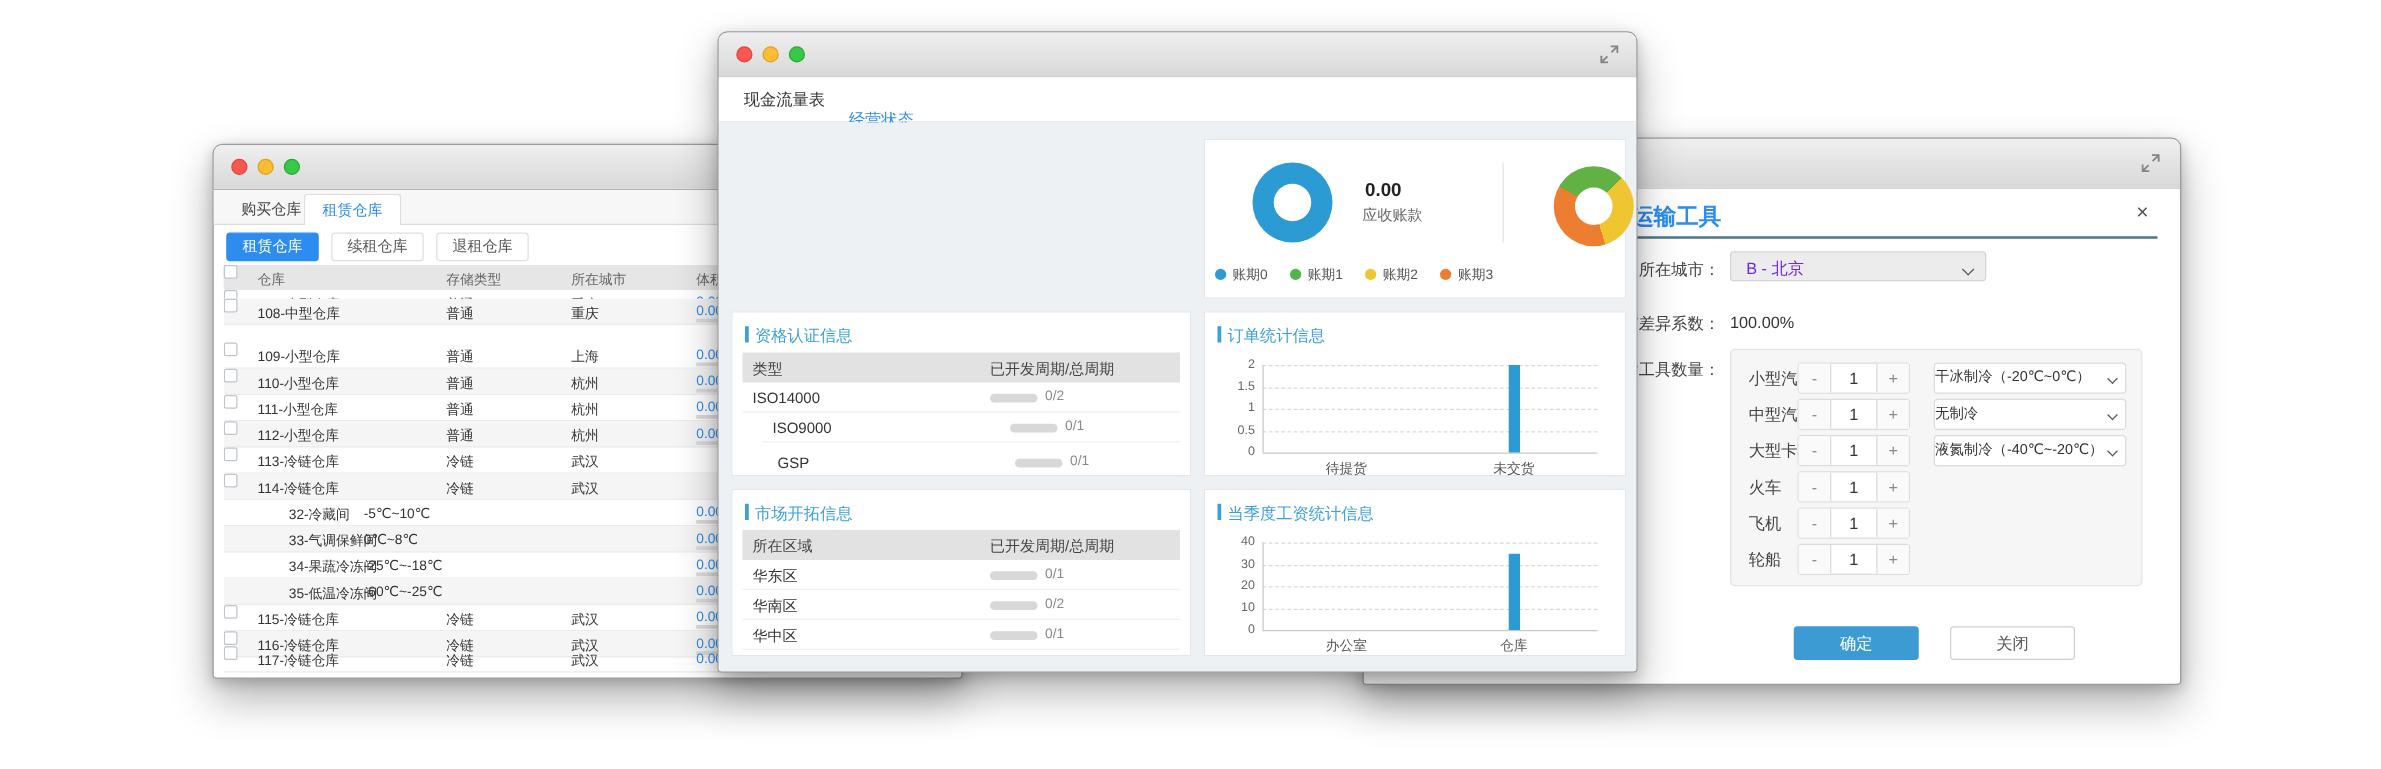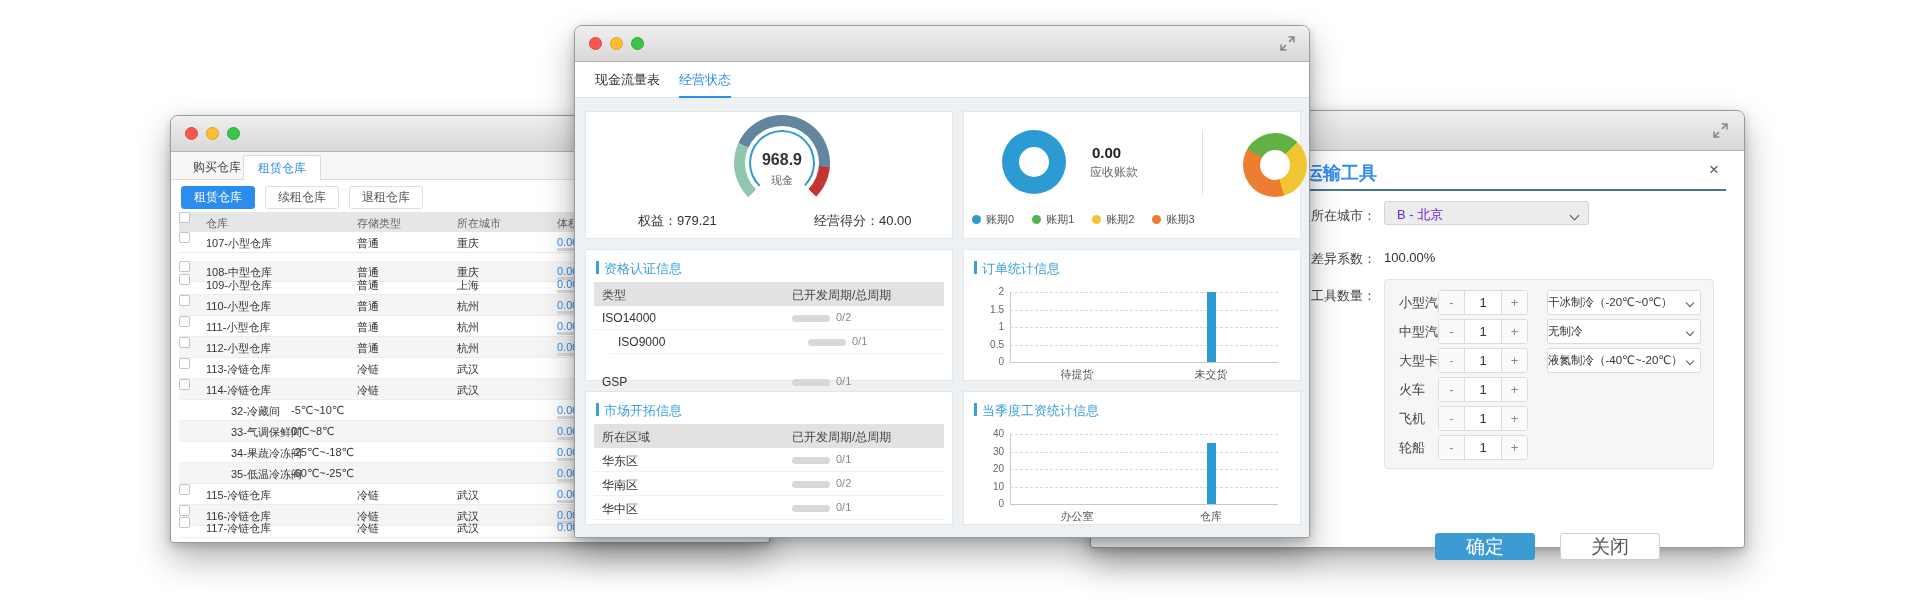--- a/index.html
+++ b/index.html
@@ -109,21 +109,21 @@
   .st-btn { width:26px; text-align:center; line-height:23px; font-size:13px; color:#888;
             background:#fafafa; }
   .st-btn.minus { border-right:1px solid #dcdcdc; }
   .st-btn.plus  { border-left:1px solid #dcdcdc; }
   .st-val { width:36px; text-align:center; line-height:23px; font-size:13px; color:#333; }
   .vdrop { position:absolute; left:162px; top:2px; width:154px; height:25px; background:#fff;
            border:1px solid #dcdcdc; border-radius:3px; font-size:11.5px; color:#333;
            line-height:23px; padding-left:0; white-space:nowrap; overflow:hidden; }
   .vdrop .chev { top:9px; right:7px; width:6px; height:6px; }
   .dlg-btn { position:absolute; width:100px; height:27px; line-height:25px; text-align:center;
-             font-size:19px; border-radius:3px;margin-top:32px; }
+             font-size:13px; border-radius:3px; }
   .dlg-btn.ok { background:#3d9bd4; color:#fff; border:1px solid #3d9bd4; }
   .dlg-btn.cancel { background:#fff; color:#555; border:1px solid #cfcfcf; }
 </style>
 </head>
 <body>
 
 <div id="stage">
 
   <div class="win" id="left-win" style="left:170px; top:115px; width:600px; height:428px; z-index:1;">
     <div class="titlebar" style="height:36px;">
@@ -151,21 +151,21 @@
     </div>
     <div class="lw-rows" id="lw-rows">
         <div class="lt-row" style="top: 0px;">
           <div class="c-check"></div>
           <div class="cell c-name">107-小型仓库</div>
           <div class="cell c-type">普通</div>
           <div class="cell c-city">重庆</div>
           <div class="cell c-vol">0.00</div>
           <div class="c-volbar"></div>
         </div>
-        <div class="lt-row alt" style="top: 29px; text-decoration: underline;">
+        <div class="lt-row alt" style="top: 7px; text-decoration: underline;">
           <div class="c-check"></div>
           <div class="cell c-name">108-中型仓库</div>
           <div class="cell c-type">普通</div>
           <div class="cell c-city">重庆</div>
           <div class="cell c-vol">0.00</div>
           <div class="c-volbar"></div>
         </div>
         <div class="lt-row" style="top: 42px;">
           <div class="c-check"></div>
           <div class="cell c-name">109-小型仓库</div>
@@ -344,41 +344,25 @@
         <div class="light red"></div>
         <div class="light yellow"></div>
         <div class="light green"></div>
       </div>
       <svg class="expand-ic" style="right:14px; top:10px;" viewBox="0 0 14 14">
         <path d="M8 1h5v5 M13 1 8.5 5.5 M6 13H1V8 M1 13l4.5-4.5" stroke="#666" stroke-width="1.4" fill="none"></path>
       </svg>
     </div>
     <div class="cw-tabs">
       <div class="cw-tab" style="left:20px;">现金流量表</div>
-      <div class="cw-tab active" style="left:104px;">经营状态</div>
+      <div class="cw-tab active" style="left:104px;margin-top:16px;">经营状态</div>
     </div>
 
     <div class="cw-content">
 
-      <div class="card" style="left:10px; top:13px; width:368px; height:128px;">
-        <div class="gauge" id="cash-gauge" style="left: 148px; top: 3px; width: 96px; height: 96px; background: conic-gradient(from -135deg, rgb(145, 199, 174) 0deg, rgb(145, 199, 174) 70deg, rgb(99, 134, 158) 70deg, rgb(99, 134, 158) 230deg, rgb(194, 53, 49) 230deg, rgb(194, 53, 49) 270deg, transparent 270deg, transparent 360deg);">
-          <div class="gauge-hole"></div>
-          <div class="gauge-inner" id="gauge-inner" style="background: conic-gradient(from -135deg, rgb(45, 155, 211) 0deg, rgb(45, 155, 211) 270deg, transparent 270deg, transparent 360deg);">
-              <div class="gauge-inner-hole"></div>
-            </div>
-          <div class="gauge-num" style="top:36px;">968.9</div>
-          <div class="gauge-lbl" style="top:58px;">现金</div>
-        </div>
-        <div class="stat" style="left:52px; top:100px;">
-          <span>权益：</span><span>979.21</span>
-        </div>
-        <div class="stat" style="left:228px; top:100px;">
-          <span>经营得分：</span><span>40.00</span>
-        </div>
-      </div>
 
       <div class="card" style="left:388px; top:13px; width:338px; height:128px;">
         <div class="donut" id="receivable-donut" style="left: 38px; top: 18px; width: 64px; height: 64px; background: rgb(45, 155, 211);">
             <div class="donut-hole"></div>
           </div>
         <div class="big-num" style="left:128px; top:32px;">0.00</div>
         <div class="big-lbl" style="left:126px; top:52px;">应收账款</div>
         <div class="vdivider" style="left:238px; top:18px; height:64px;"></div>
         <div class="donut" id="aging-donut" style="left: 279px; top: 21px; width: 64px; height: 64px; background: conic-gradient(from -60deg, rgb(97, 177, 68) 0deg, rgb(97, 177, 68) 104.4deg, rgb(239, 197, 49) 104.4deg, rgb(239, 197, 49) 223.2deg, rgb(237, 125, 49) 223.2deg, rgb(237, 125, 49) 360deg);">
             <div class="donut-hole"></div>
@@ -413,21 +397,21 @@
             <div class="mini-row" style="top: 0px;">
               <div class="cell" style="left: 8px; top: 5px;">ISO14000</div>
               <div class="pill" style="left: 198px;"></div>
               <div class="pill-val" style="left: 242px;">0/2</div>
             </div>
             <div class="mini-row" style="top: 24px; margin-left: 16px;">
               <div class="cell" style="left: 8px; top: 5px;">ISO9000</div>
               <div class="pill" style="left: 198px;"></div>
               <div class="pill-val" style="left: 242px;">0/1</div>
             </div>
-            <div class="mini-row" style="top: 64px;">
+            <div class="mini-row" style="top: 52px; margin-left: 20px;">
               <div class="cell" style="left: 8px; top: 5px;">GSP</div>
               <div class="pill" style="left: 198px;"></div>
               <div class="pill-val" style="left: 242px;">0/1</div>
             </div>
           </div>
       </div>
 
       <div class="card" style="left:388px; top:151px; width:338px; height:132px;">
         <div class="sec-title" style="left:10px; top:10px;">订单统计信息</div>
         <div class="chart" id="orders-chart">

